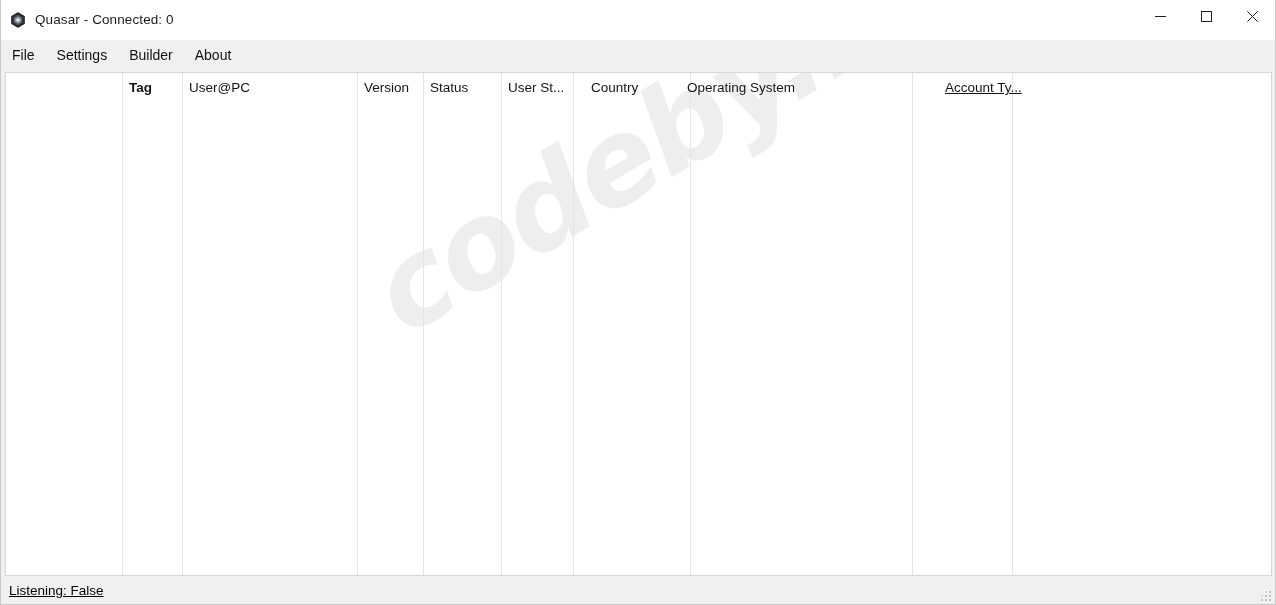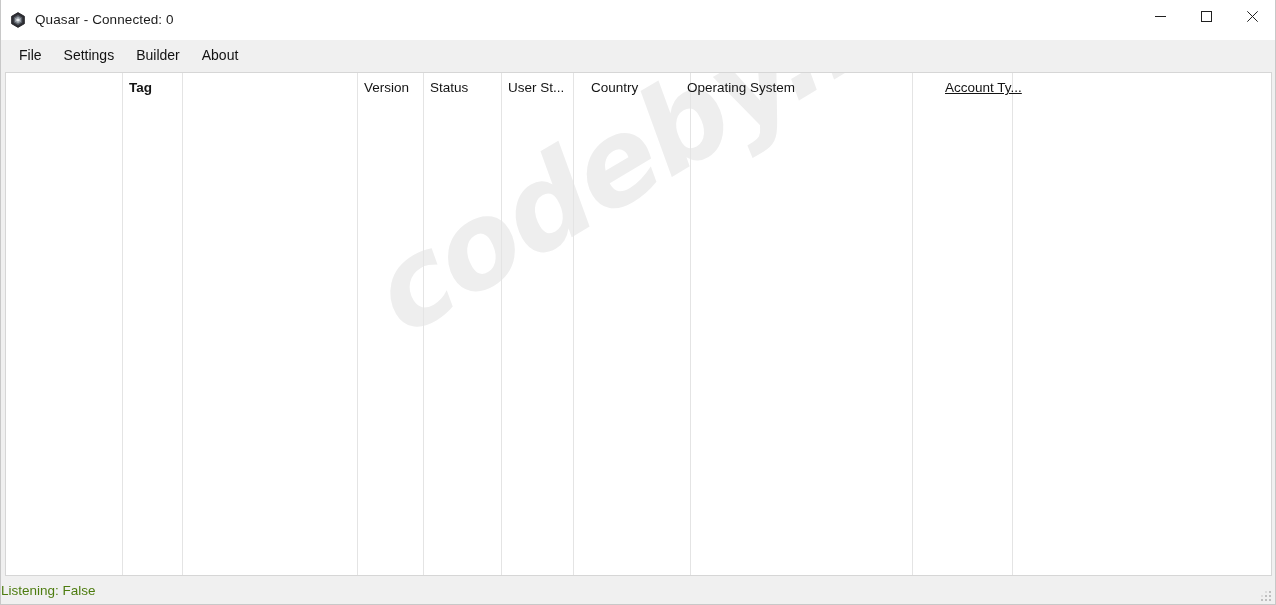--- a/index.html
+++ b/index.html
@@ -73,21 +73,21 @@
   }
   .win-btn svg { display: block; }
 
   
   #menu-bar {
     height: 30px;
     min-height: 30px;
     background: #f0f0f0;
     display: flex;
     align-items: center;
-    padding-left: 7px;
+    padding-left: 0;
     flex: 0 0 auto;
     box-sizing: border-box;
   }
   .menu-item {
     font-size: 14px;
     color: #121212;
     padding: 4px 11px 5px 11px;
     line-height: 1;
     white-space: nowrap;
     cursor: default;
@@ -179,24 +179,25 @@
     height: 26px;
     min-height: 26px;
     background: #f0f0f0;
     display: flex;
     align-items: center;
     flex: 0 0 auto;
     box-sizing: border-box;
   }
   #status-text {
     font-size: 13.5px;
-    color: #4d7c0f;
-    padding-left: 0;
+    color: #000000;
+    padding-left: 8px;
     line-height: 1;
     white-space: nowrap;
+    text-decoration: underline;
   }
   #resize-grip {
     position: absolute;
     right: 2px;
     bottom: 1px;
     width: 14px;
     height: 14px;
   }
 </style>
 </head>
@@ -256,20 +257,23 @@
           <div class="col-sep" style="left: 495px;"></div>
           <div class="col-sep" style="left: 567px;"></div>
           <div class="col-sep" style="left: 684px;"></div>
           <div class="col-sep" style="left: 906px;"></div>
           <div class="col-sep" style="left: 1006px;"></div>
         </div>
       <div id="grid-header">
           <div class="hdr-cell" style="left: 116px; width: 60px; font-weight: bold;">
             <span>Tag</span>
           </div>
+          <div class="hdr-cell" style="left: 176px; width: 175px;">
+            <span>User@PC</span>
+          </div>
           <div class="hdr-cell" style="left: 351px; width: 66px;">
             <span>Version</span>
           </div>
           <div class="hdr-cell" style="left: 417px; width: 78px;">
             <span>Status</span>
           </div>
           <div class="hdr-cell" style="left: 495px; width: 72px;">
             <span>User St...</span>
           </div>
           <div class="hdr-cell" style="left: 557px; width: 117px; padding-left: 28px;">

